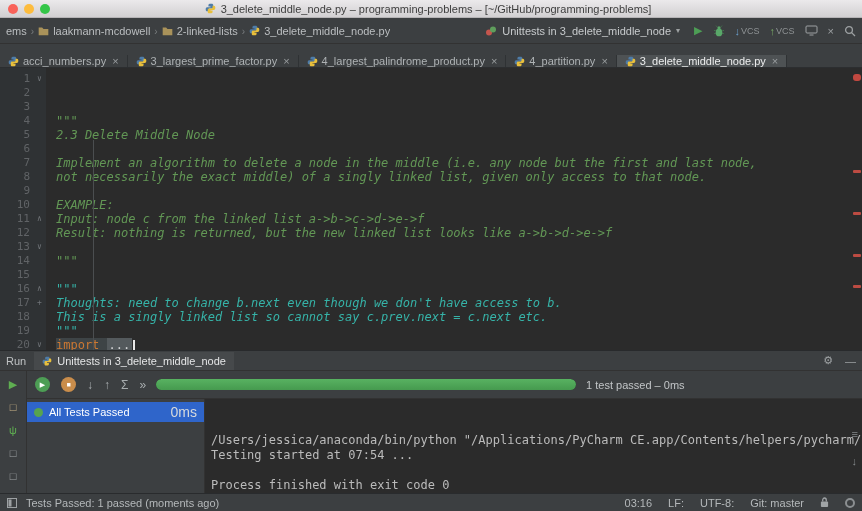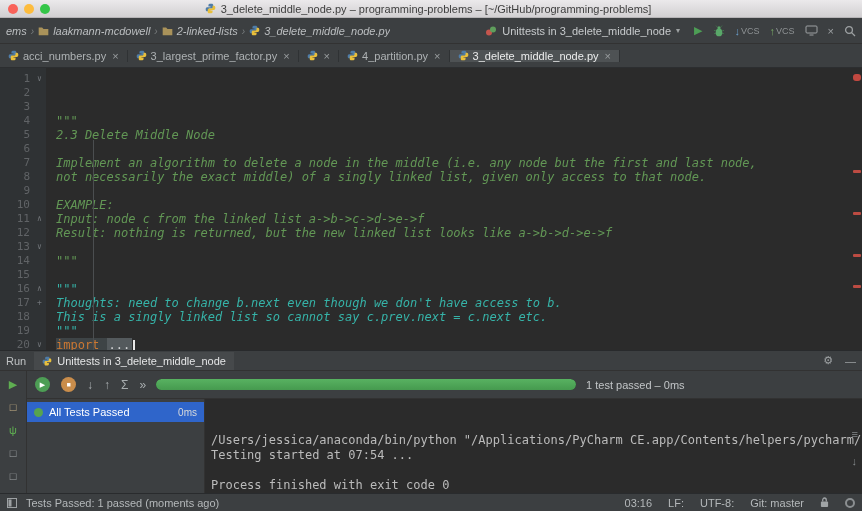--- a/index.html
+++ b/index.html
@@ -12,35 +12,35 @@
               align-items:center; font-size:11px; color:#3d3d3d; border-bottom:1px solid #b6b4b6; }
   .traffic { display:flex; gap:6px; padding:0 8px; }
   .light { width:10px; height:10px; border-radius:50%; display:inline-block; }
   .light.red { background:#f9625a; } .light.yellow { background:#fdbc3e; } .light.green { background:#35c649; }
   .title-wrap { flex:1; display:flex; align-items:center; justify-content:center; gap:5px; overflow:hidden; white-space:nowrap; }
   .title-pad { width:64px; }
 
   
   .navbar { height:26px; background:#3c3f41; border-bottom:1px solid #323232; display:flex;
             align-items:center; padding:0 6px; font-size:11px; color:#bbbec0; }
-  .breadcrumb { display:flex; align-items:flex-end; gap:4px; white-space:nowrap; overflow:hidden;font-style:italic; }
+  .breadcrumb { display:flex; align-items:flex-end; gap:4px; white-space:nowrap; overflow:hidden; }
   .crumb { display:flex; align-items:center; gap:4px; cursor:default; }
   .crumb-sep { color:#787c7e; font-size:10px; }
   .nav-right { margin-left:auto; display:flex; align-items:center; gap:10px; }
   .run-config { display:flex; align-items:center; gap:5px; color:#c7cacc; padding:2px 4px; }
   .chev { font-size:8px; color:#9da1a3; }
   .tb-glyph { font-size:11px; }
   .tb-glyph.green { color:#4d9e55; }
   .tb-glyph.gray { color:#9da1a3; }
   .vcs-btn { display:flex; align-items:center; gap:1px; font-size:9px; color:#8e9294; }
   .vcs-btn .arr { font-size:11px; }
   .vcs-btn .arr.down { color:#6a9ec9; } .vcs-btn .arr.up { color:#76a865; }
 
   
-  .tabbar { height:24px; background:#3c3f41; border-bottom:1px solid #2c2e30; display:flex; align-items:center; }
+  .tabbar { height:24px; background:#3c3f41; border-bottom:1px solid #2c2e30; display:flex; align-items:flex-end; }
   #tabs { display:flex; }
   .tab { display:flex; align-items:center; gap:4px; padding:0 8px; font-size:11px; color:#aeb2b4;
          border-right:1px solid #2f3234; background:#3c3f41; white-space:nowrap; }
   .tab.active { background:#4e5254; color:#eceded; }
   .tab-close { color:#9a9ea0; font-size:11px; margin-left:2px; }
 
   
   .editor { position:relative; height:282px; display:flex; background:#2b2b2b;
             font-family:"DejaVu Sans Mono", monospace; font-size:12px; line-height:14px; overflow:hidden; }
   .gutter { width:46px; background:#2f3234; padding-top:4px; flex:none; }
@@ -79,21 +79,21 @@
   .rt-icon.circle-green { width:15px; height:15px; border-radius:50%; background:#4d9e55; color:#fff; font-size:7px; }
   .rt-icon.circle-orange{ width:15px; height:15px; border-radius:50%; background:#c98d4b; color:#fff; font-size:7px; }
   .progress { width:420px; height:11px; border-radius:6px; overflow:hidden; background:#2f5f36; flex:none; }
   .progress-fill { height:100%; width:100%; background:linear-gradient(#58b261,#469a4f); border-radius:6px; }
   .run-status { color:#c2c5c7; font-size:11px; white-space:nowrap; }
   .run-content { flex:1; display:flex; min-height:0; }
   .test-tree { width:178px; border-right:1px solid #323232; padding-top:3px; flex:none; }
   .tree-row { height:20px; display:flex; align-items:center; gap:6px; padding:0 7px; font-size:11px; color:#d0d2d4; }
   .tree-row.selected { background:#2f65ca; color:#ffffff; }
   .ball { width:9px; height:9px; border-radius:50%; background:#57a44f; flex:none; }
-  .tree-time { margin-left:auto; font-size:10px; color:#d7dadc; }
+  .tree-time { margin-left:auto; font-size:14px; color:#d7dadc; }
   .console { flex:1; position:relative; background:#2b2b2b; padding:4px 0 0 6px; color:#bbbbbb;
              font-family:"DejaVu Sans Mono", monospace; font-size:12px; line-height:15px; white-space:pre; overflow:hidden; }
   .console-icons { position:absolute; right:4px; top:28px; display:flex; flex-direction:column; gap:12px;
                    color:#84898b; font-size:11px; font-family:"Liberation Sans", sans-serif; }
 
   
   .statusbar { height:18px; background:#3c3f41; border-top:1px solid #292b2d; display:flex;
                align-items:center; gap:9px; padding:0 7px; font-size:11px; color:#b4b8ba; }
   .sb-right { margin-left:auto; display:flex; align-items:center; gap:16px; }
   .hector { width:10px; height:10px; border-radius:50%; border:2px solid #8b8f91; }
@@ -221,20 +221,21 @@
           <span class="tab-label">3_largest_prime_factor.py</span>
           <span class="tab-close">×</span>
         </div>
         <div class="tab">
           <span class="mini-icon">
             <svg width="11" height="11" viewBox="0 0 16 16">
               <path d="M8 1C6 1 5 1.8 5 3v2h3v1H3C1.8 6 1 7 1 9s.8 3 2 3h2v-2c0-1.2 1-2 2-2h3c1 0 2-.8 2-2V3c0-1.2-1-2-2-2z" fill="#4e7ca8"></path>
               <path d="M8 15c2 0 3-.8 3-2v-2H8v-1h5c1.2 0 2-1 2-3s-.8-3-2-3h-2v2c0 1.2-1 2-2 2H6c-1 0-2 .8-2 2v3c0 1.2 1 2 2 2z" fill="#e8bf3c"></path>
             </svg>
           </span>
+          <span class="tab-label">4_largest_palindrome_product.py</span>
           <span class="tab-close">×</span>
         </div>
         <div class="tab">
           <span class="mini-icon">
             <svg width="11" height="11" viewBox="0 0 16 16">
               <path d="M8 1C6 1 5 1.8 5 3v2h3v1H3C1.8 6 1 7 1 9s.8 3 2 3h2v-2c0-1.2 1-2 2-2h3c1 0 2-.8 2-2V3c0-1.2-1-2-2-2z" fill="#4e7ca8"></path>
               <path d="M8 15c2 0 3-.8 3-2v-2H8v-1h5c1.2 0 2-1 2-3s-.8-3-2-3h-2v2c0 1.2-1 2-2 2H6c-1 0-2 .8-2 2v3c0 1.2 1 2 2 2z" fill="#e8bf3c"></path>
             </svg>
           </span>
           <span class="tab-label">4_partition.py</span>

